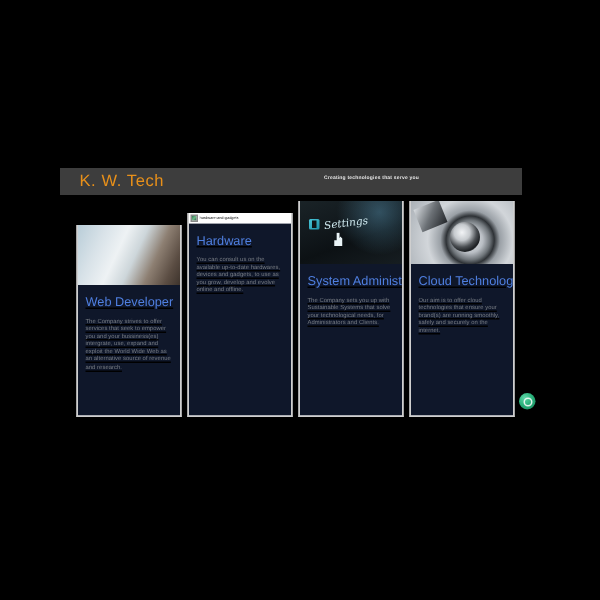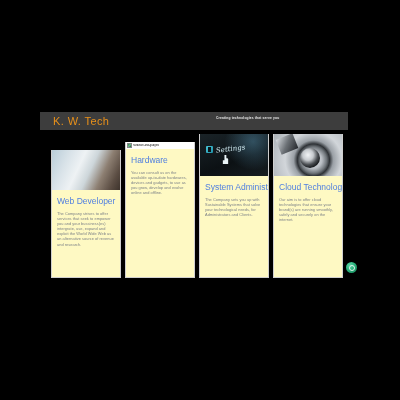--- a/index.html
+++ b/index.html
@@ -144,21 +144,22 @@
   }
   .ph-hdd::after{
     content:""; position:absolute; left:26px; top:14px;
     width:20px;height:20px;border-radius:50%;
     background:radial-gradient(circle at 40% 35%, #f2f4f6 0%, #c6cace 30%, #4a4e52 55%, #1c1f22 72%, #b7bcc1 100%);
   }
 
   .card-body {
     padding: 6px 5px 5px 5px;
     flex: 1 1 auto;
-    background: #fef9c3;
+    background: #0f172a;
+    text-decoration: underline;
   }
   .card-title {
     color: #4f7fe0;
     font-size: 8.5px;
     line-height: 11px;
     font-weight: 400;
     margin-bottom: 4px;
     white-space: nowrap;
   }
   .card-text {

